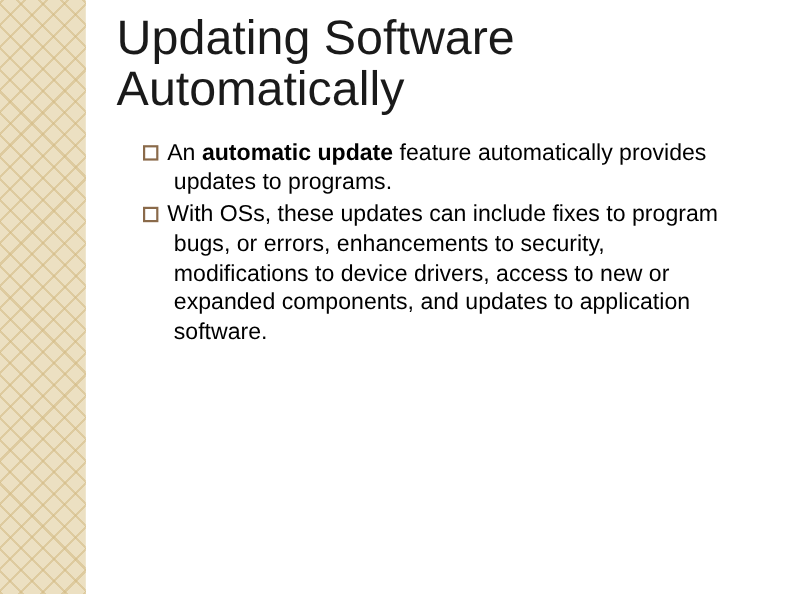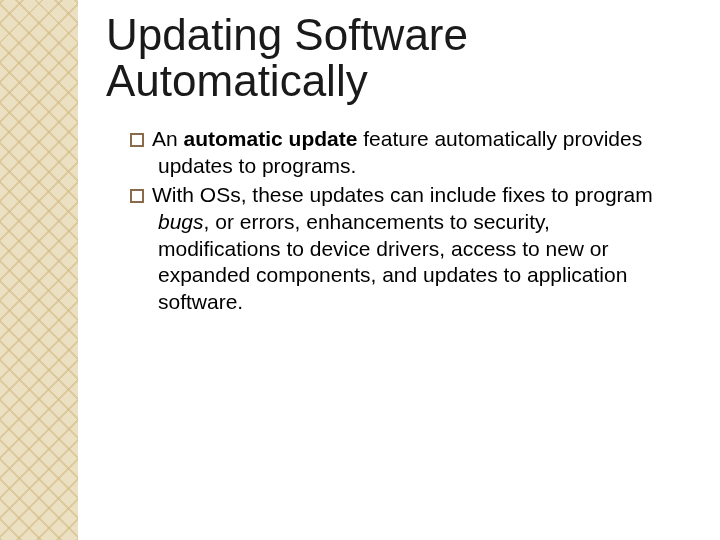--- a/index.html
+++ b/index.html
@@ -71,21 +71,21 @@
     width: 14px;
     height: 14px;
     border: 2px solid #8a6a4a;
     margin-right: 8px;
     position: relative;
     top: 1px;
     box-sizing: border-box;
   }
 
   .bold { font-weight: 700; }
-  .italic { font-style: italic; }
+  .italic { }
 </style>
 </head>
 <body>
 
 <div class="slide">
   <div class="left-band"></div>
 
   <div class="title">Updating Software Automatically</div>
 
   <div class="body">

